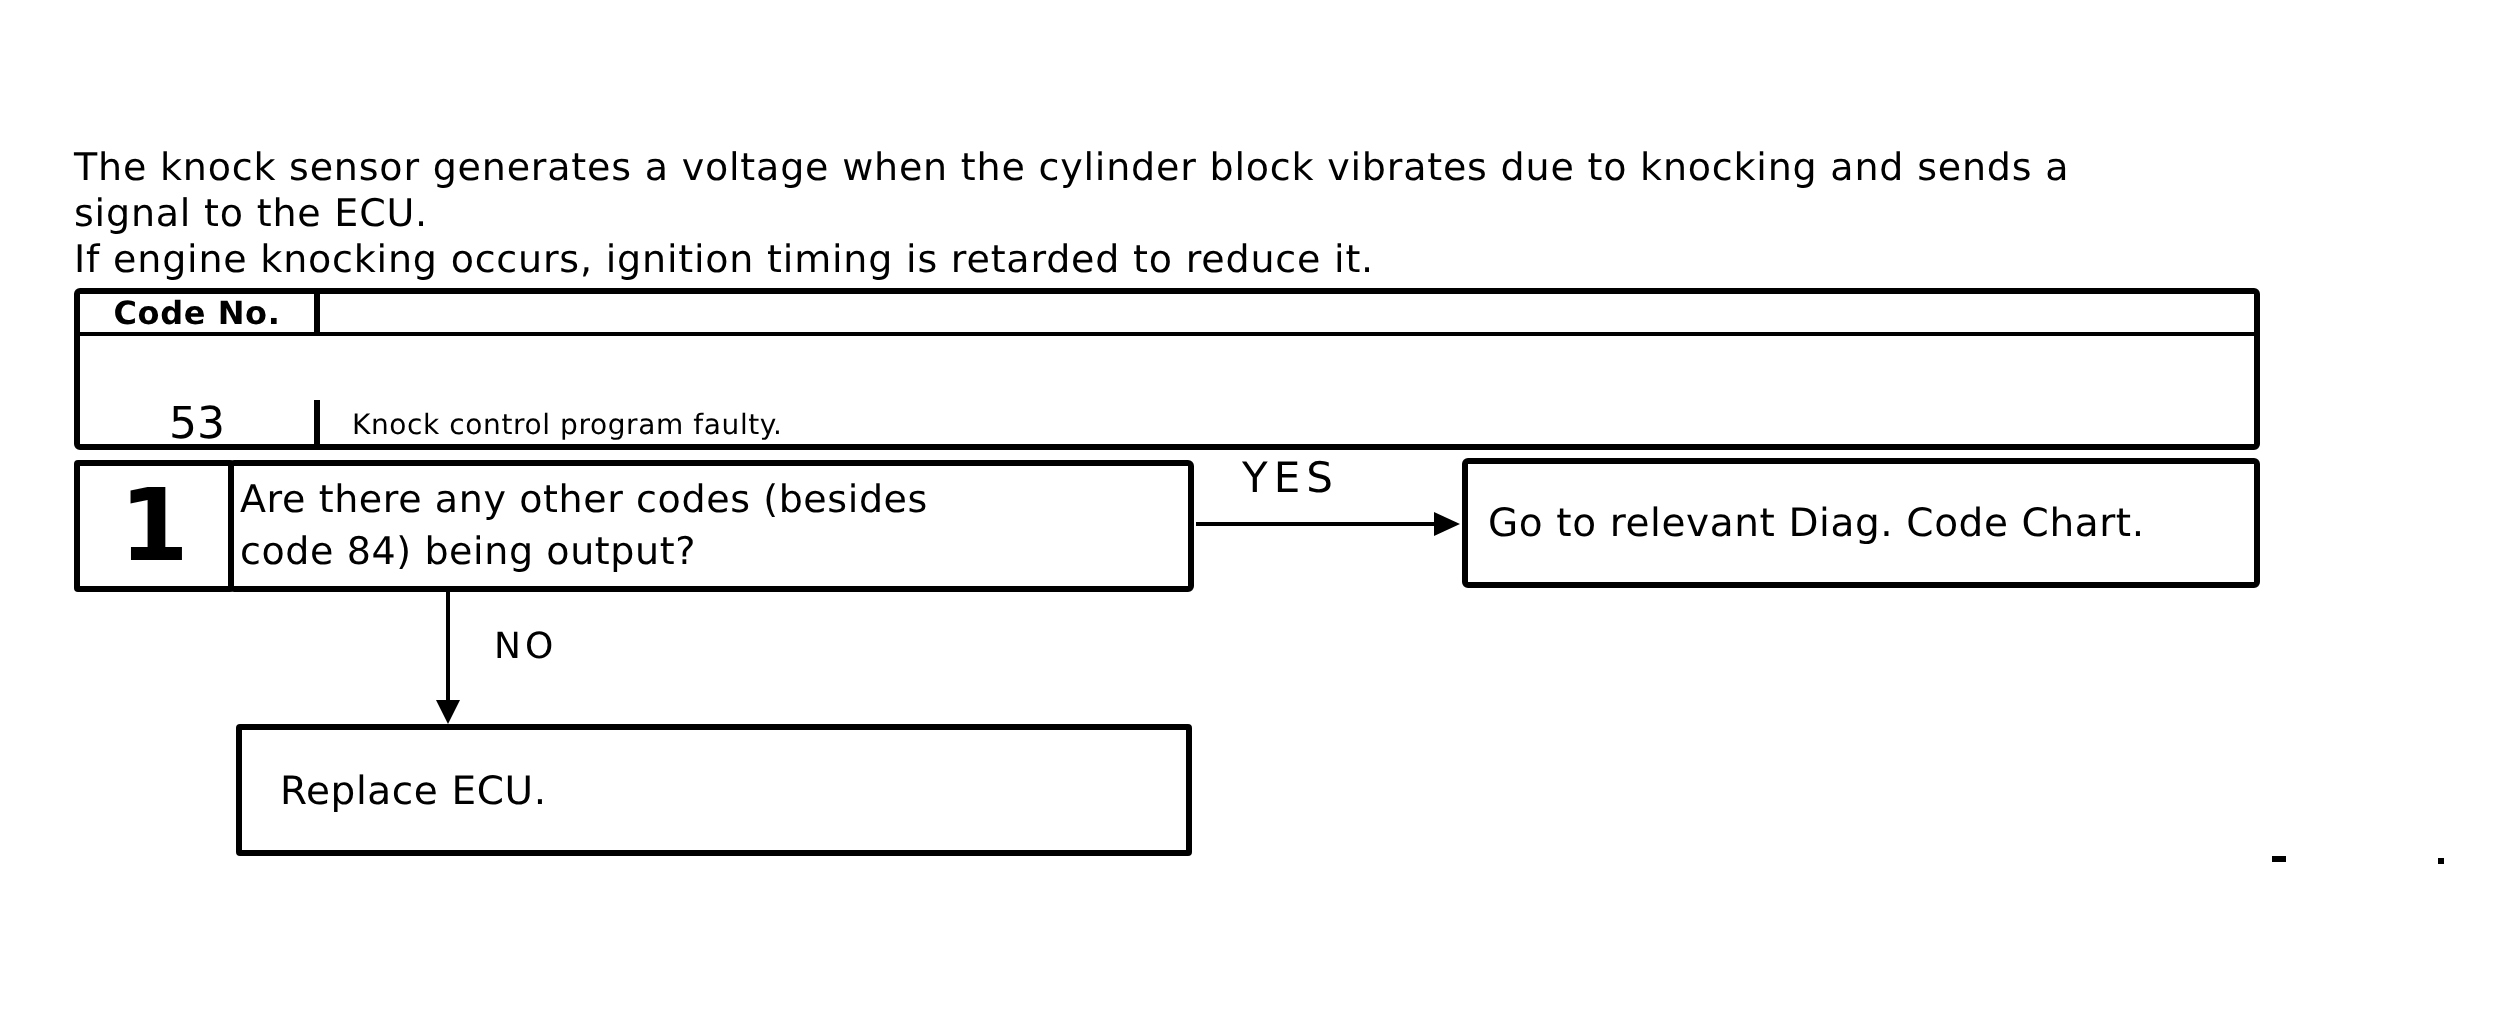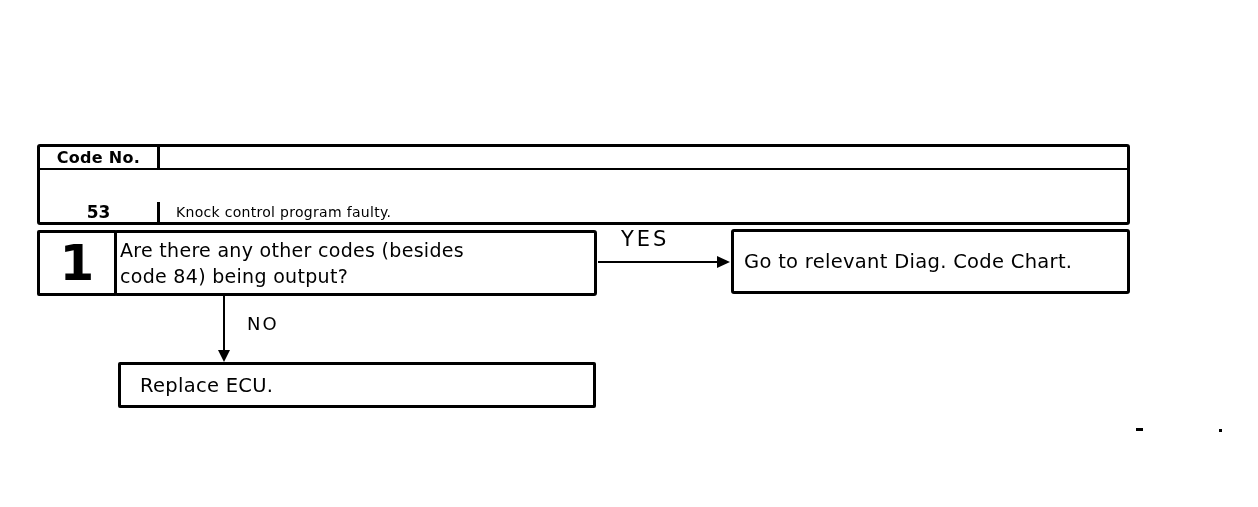--- a/index.html
+++ b/index.html
@@ -29,21 +29,21 @@
   .t-row { display: flex; flex: 1; }
   .t-row.header { border-bottom: 2px solid #000; }
   .t-cell-code {
     width: 120px; flex: none;
     border-right: 3px solid #000;
     display: flex; align-items: center; justify-content: center;
   }
   .t-cell-diag { flex: 1; display: flex; align-items: center; }
   .th-text { font-weight: bold; font-size: 16px; letter-spacing: 0.3px; }
   .t-cell-diag.center { justify-content: center; }
-  .code-value { font-weight: bold; font-size: 17px; }
+  .code-value { font-weight: normal; font-size: 22px; }
   .diag-value { font-size: 14px; padding-left: 16px; letter-spacing: 0.3px; }
 
   
   .step-num-box {
     position: absolute; left: 37px; top: 230px; width: 80px; height: 66px;
     border: 3px solid #000; border-radius: 2px;
     display: flex; align-items: center; justify-content: center;
     background: #fff;
   }
   .step-num { font-weight: bold; font-size: 50px; line-height: 1; }
@@ -81,38 +81,43 @@
   }
   .yes-target-box {
     position: absolute; left: 731px; top: 229px; width: 399px; height: 65px;
     border: 3px solid #000; border-radius: 3px;
     display: flex; align-items: center;
     padding-left: 10px;
     font-size: 19.5px; letter-spacing: 0.3px;
     background: #fff;
   }
   .no-target-box {
-    position: absolute; left: 118px; top: 362px; width: 478px; height: 46px;
+    position: absolute; left: 118px; top: 362px; width: 478px; height: 66px;
     border: 3px solid #000; border-radius: 2px;
     display: flex; align-items: center;
     padding-left: 19px;
     font-size: 19.5px; letter-spacing: 0.3px;
     background: #fff;
   }
 
   
   .speck { position: absolute; background: #000; }
   .speck-dash { left: 1136px; top: 428px; width: 7px; height: 3px; }
   .speck-dot { left: 1219px; top: 429px; width: 3px; height: 3px; }
 </style>
 </head>
 <body>
 
 <div class="page">
 
+  <div class="intro">
+    <div>The knock sensor generates a voltage when the cylinder block vibrates due to knocking and sends a</div>
+    <div>signal to the ECU.</div>
+    <div>If engine knocking occurs, ignition timing is retarded to reduce it.</div>
+  </div>
 
   <div class="diag-table">
     <div class="t-row header">
       <div class="t-cell-code">
         <span class="th-text">Code No.</span>
       </div>
     </div>
     <div class="t-row">
       <div class="t-cell-code">
         <span class="code-value">53</span>

